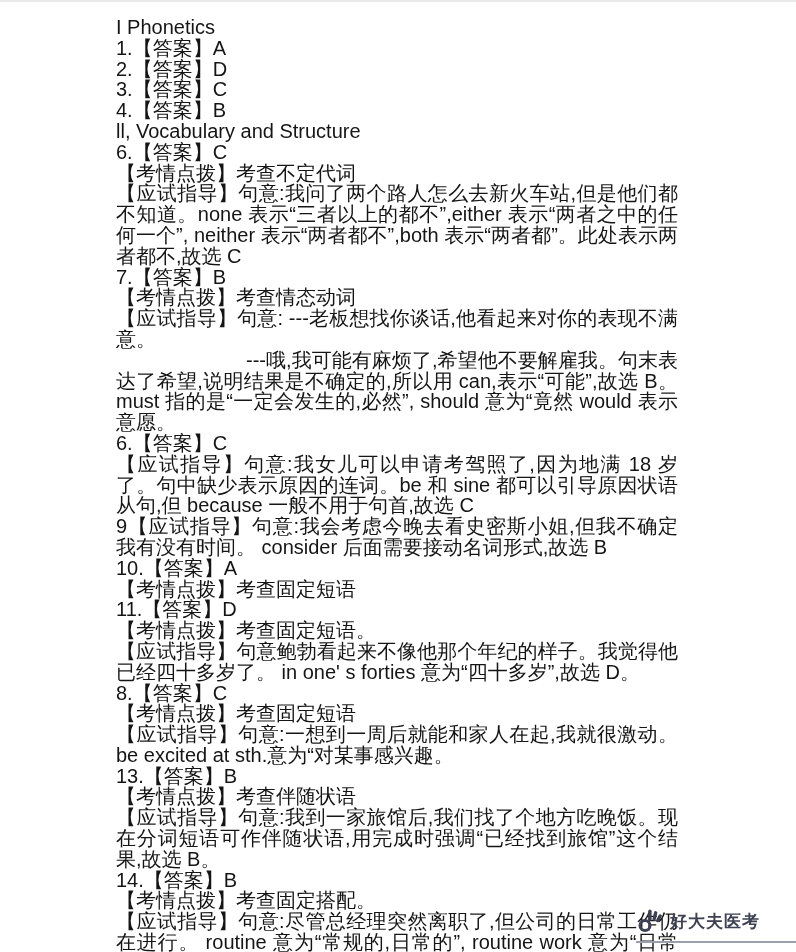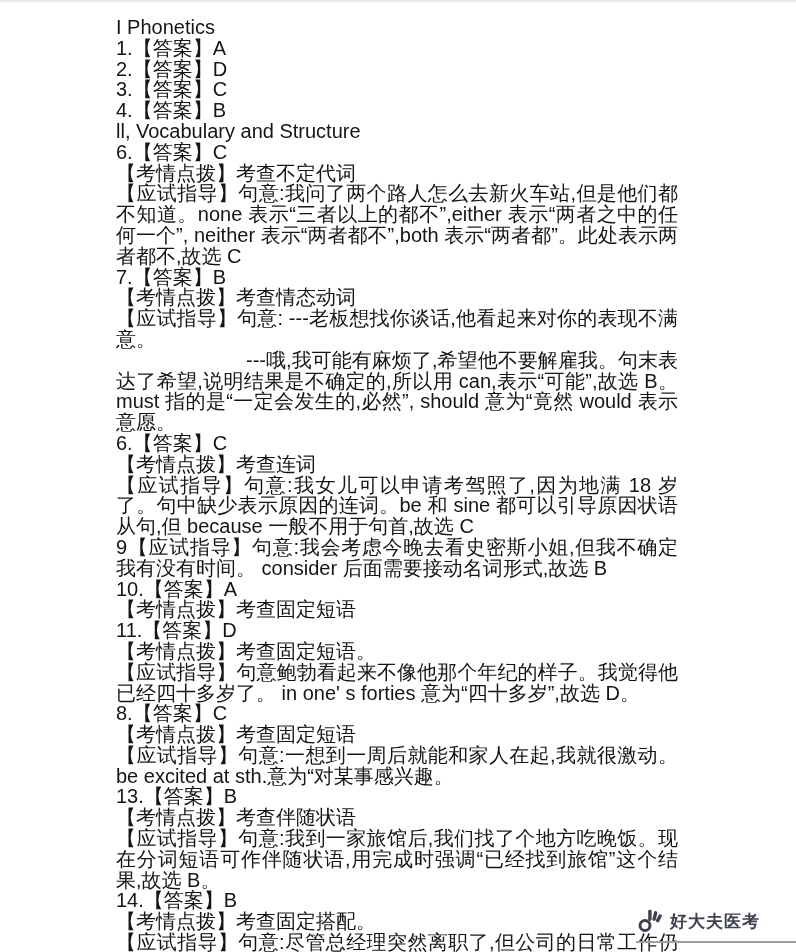--- a/index.html
+++ b/index.html
@@ -60,21 +60,20 @@
       <p class="line"><span class="label">4.【答案】</span>B</p>
       <p class="line">ll, Vocabulary and Structure</p>
       <p class="line"><span class="label">6.【答案】</span>C</p>
       <p class="line"><span class="label">【考情点拨】</span>考查不定代词</p>
       <p class="line"><span class="label">【应试指导】</span>句意:我问了两个路人怎么去新火车站,但是他们都不知道。none 表示“三者以上的都不”,either 表示“两者之中的任何一个”, neither 表示“两者都不”,both 表示“两者都”。此处表示两者都不,故选 C</p>
       <p class="line"><span class="label">7.【答案】</span>B</p>
       <p class="line"><span class="label">【考情点拨】</span>考查情态动词</p>
       <p class="line"><span class="label">【应试指导】</span>句意: ---老板想找你谈话,他看起来对你的表现不满意。</p>
       <p class="line indent">---哦,我可能有麻烦了,希望他不要解雇我。句末表达了希望,说明结果是不确定的,所以用 can,表示“可能”,故选 B。must 指的是“一定会发生的,必然”, should 意为“竟然 would 表示意愿。</p>
       <p class="line"><span class="label">6.【答案】</span>C</p>
-      <p class="line"><span class="label">【考情点拨】</span>考查连词</p>
       <p class="line"><span class="label">【应试指导】</span>句意:我女儿可以申请考驾照了,因为地满 18 岁了。句中缺少表示原因的连词。be 和 sine 都可以引导原因状语从句,但 because 一般不用于句首,故选 C</p>
       <p class="line"><span class="label">9【应试指导】</span>句意:我会考虑今晚去看史密斯小姐,但我不确定我有没有时间。 consider 后面需要接动名词形式,故选 B</p>
       <p class="line"><span class="label">10.【答案】</span>A</p>
       <p class="line"><span class="label">【考情点拨】</span>考查固定短语</p>
       <p class="line"><span class="label">11.【答案】</span>D</p>
       <p class="line"><span class="label">【考情点拨】</span>考查固定短语。</p>
       <p class="line"><span class="label">【应试指导】</span>句意鲍勃看起来不像他那个年纪的样子。我觉得他已经四十多岁了。 in one' s forties 意为“四十多岁”,故选 D。</p>
       <p class="line"><span class="label">8.【答案】</span>C</p>
       <p class="line"><span class="label">【考情点拨】</span>考查固定短语</p>
       <p class="line"><span class="label">【应试指导】</span>句意:一想到一周后就能和家人在起,我就很激动。 be excited at sth.意为“对某事感兴趣。</p>

